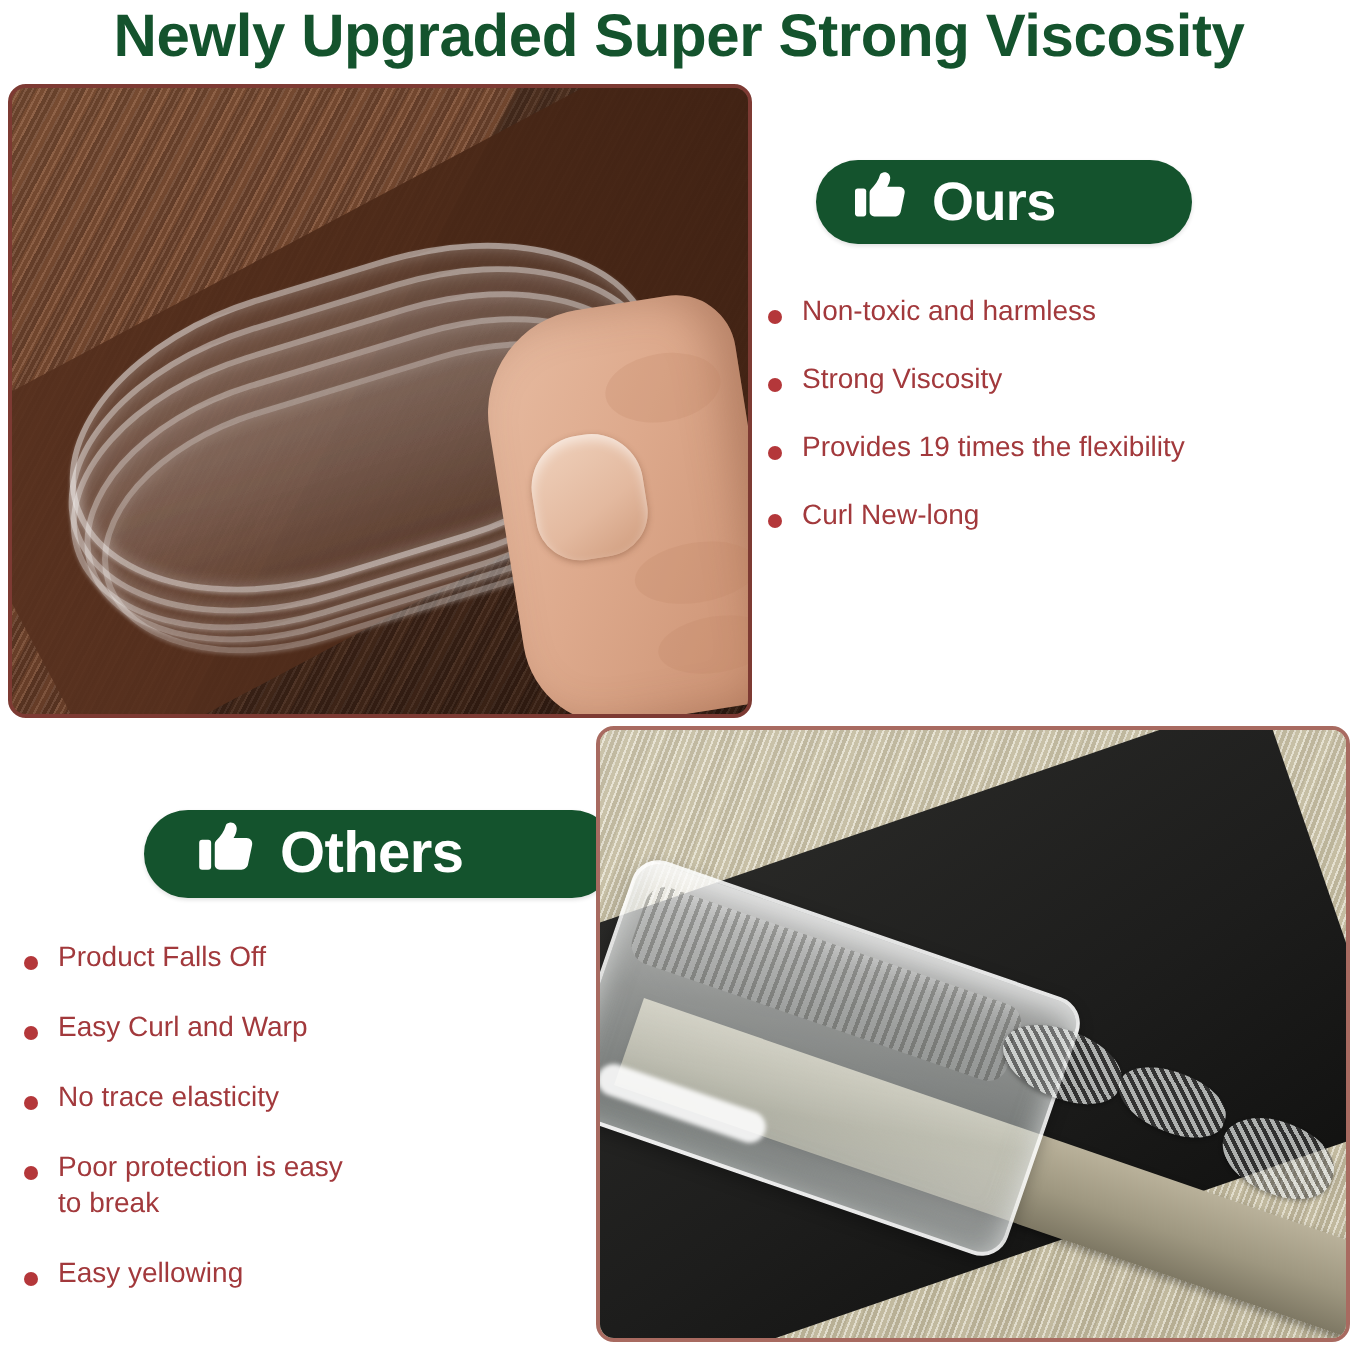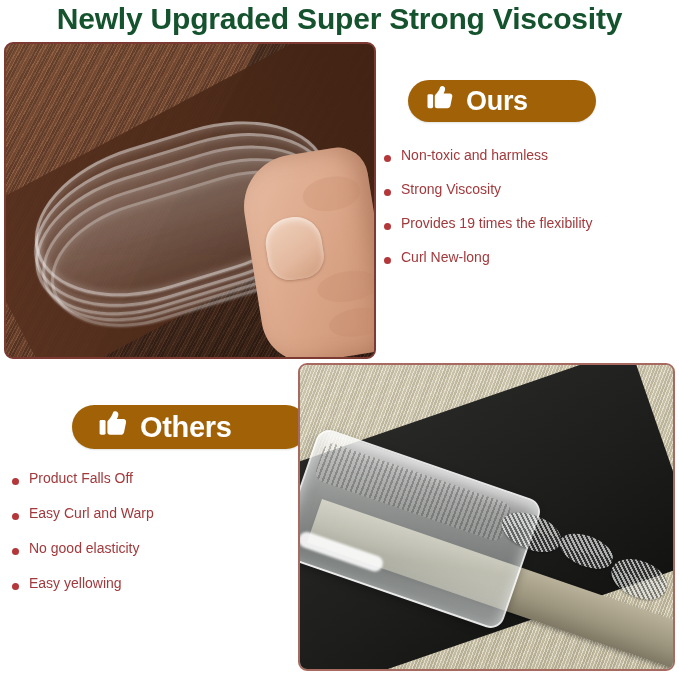--- a/index.html
+++ b/index.html
@@ -234,21 +234,21 @@
   }
   .residue.r1 { left: 200px; top: 150px; width: 62px; height: 34px; transform: rotate(19deg); }
   .residue.r2 { left: 258px; top: 171px; width: 56px; height: 30px; transform: rotate(19deg); }
   .residue.r3 { left: 310px; top: 196px; width: 58px; height: 36px; transform: rotate(19deg); }
 
   
   .badge {
     position: absolute;
     display: flex;
     align-items: center;
-    background: #a16207;
+    background: #14532d;
     border-radius: 999px;
     box-shadow: 0 1px 2px rgba(0,0,0,0.12);
   }
   .badge-ours   { left: 408px; top: 80px;  width: 170px; height: 42px; padding-left: 18px; }
   .badge-others { left: 72px;  top: 405px; width: 210px; height: 44px; padding-left: 26px; }
   .thumb-icon {
     flex: 0 0 auto;
     display: block;
     margin-right: 10px;
   }
@@ -344,21 +344,23 @@
       <path fill="#ffffff" d="M15.6 1.2c1.9-.5 3.6 1 3.5 2.9-.1 1.6-.7 3-1.5 4.3h6.1c1.7 0 3 1.5 2.6 3.2l-1.9 9.1c-.3 1.5-1.6 2.5-3.1 2.5H11.2c-1.3 0-2.4-1-2.4-2.3V11.2c0-.6.2-1.1.6-1.5 2.2-2.2 3.9-4.6 4.6-7.3.1-.5.6-1 1.6-1.2z"></path>
       <rect fill="#ffffff" x="1.5" y="9.2" width="5.6" height="14" rx="1.4"></rect>
     </svg>
   </span>
   <span class="badge-label">Others</span>
 </div>
 
 <ul class="bullets bullets-others">
   <li>Product Falls Off</li>
   <li>Easy Curl and Warp</li>
-  <li>No good elasticity</li>
+  <li>No trace elasticity</li>
+  <li>Poor protection is easy
+to break</li>
   <li>Easy yellowing</li>
 </ul>
 
 <div class="photo photo-others">
   <div class="wood-light"></div>
   <div class="dark-floor"></div>
   <div class="edge-band"></div>
   <div class="guard-peel"></div>
   <div class="residue r1"></div>
   <div class="residue r2"></div>

